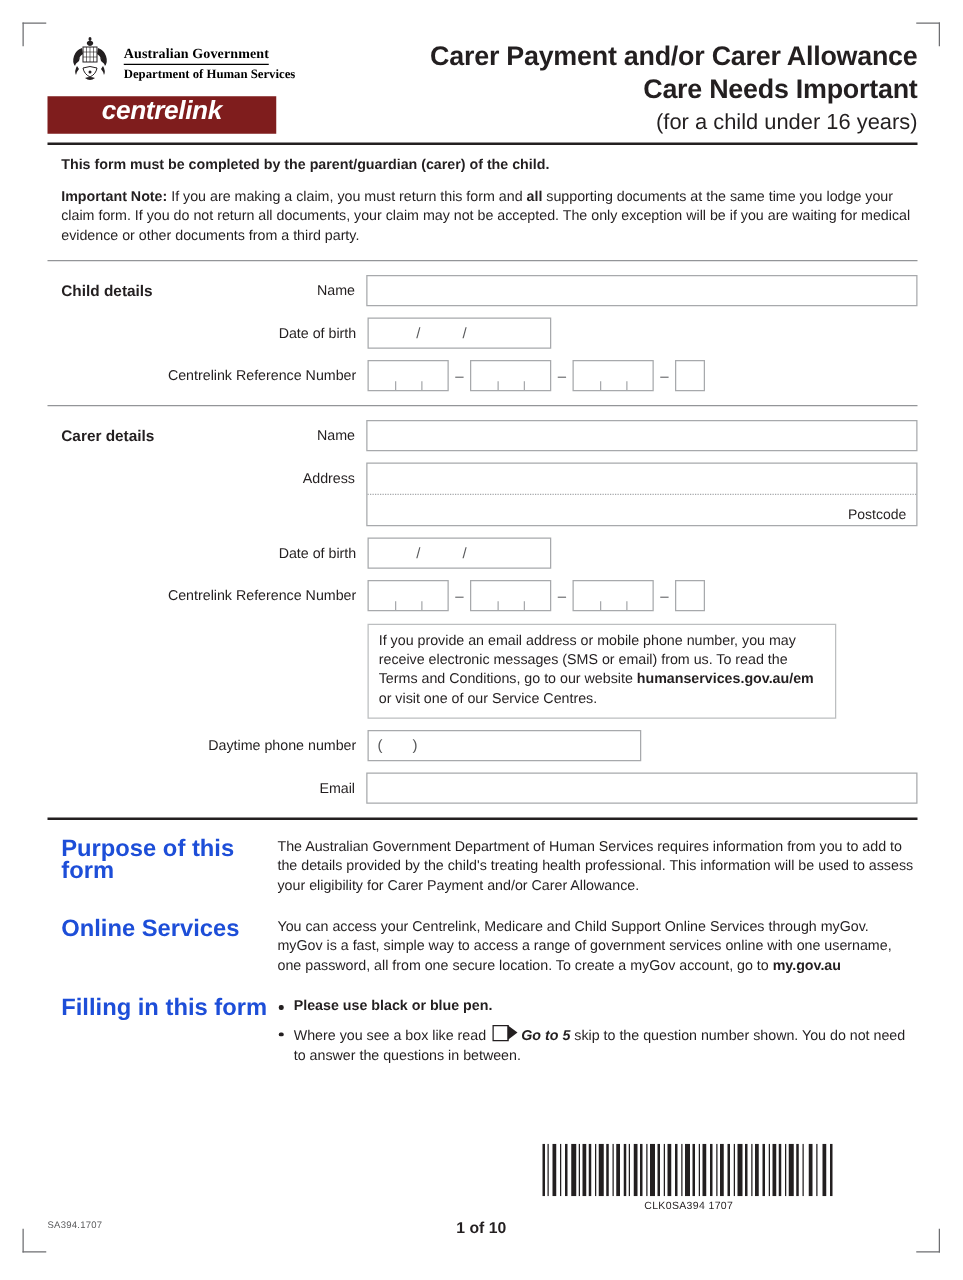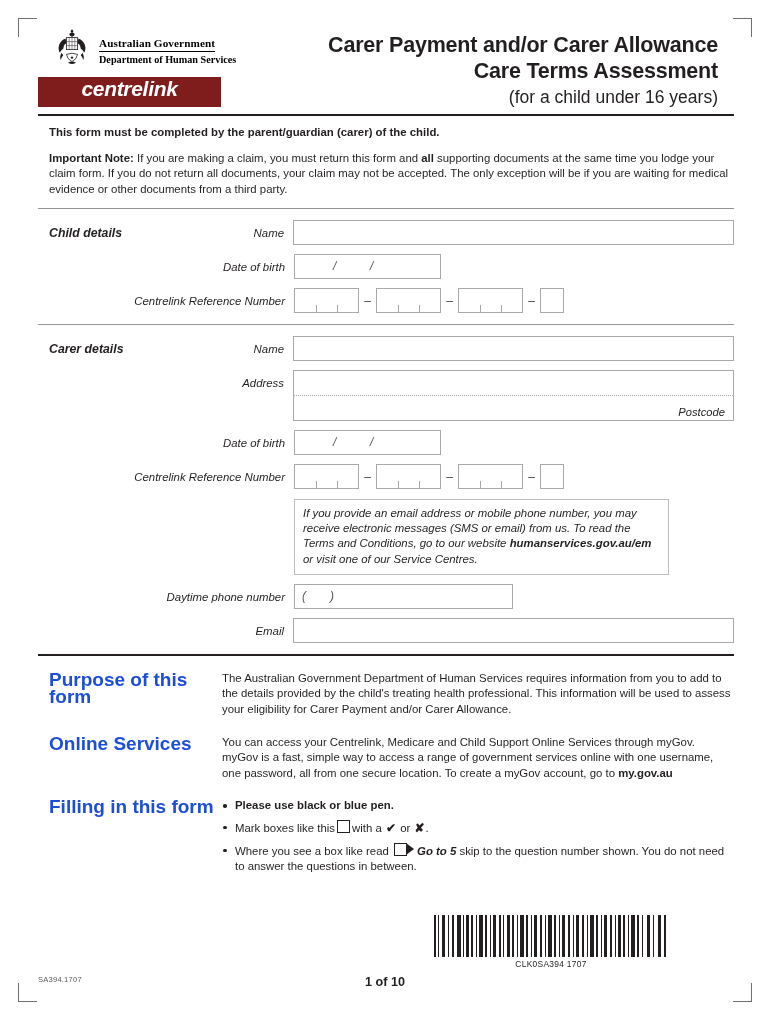--- a/index.html
+++ b/index.html
@@ -94,21 +94,21 @@
     color: #ffffff;
     font-style: italic;
     font-weight: bold;
     font-size: 21px;
     letter-spacing: -0.3px;
     font-family: "Liberation Sans", sans-serif;
   }
 
   .title-block {
     position: absolute;
-    right: 16px;
+    right: 0;
     top: 4px;
     text-align: right;
     width: 470px;
   }
   .title-l1, .title-l2 {
     font-weight: bold;
     font-size: 21.5px;
     line-height: 26px;
     letter-spacing: -0.2px;
     color: #231f20;
@@ -141,21 +141,20 @@
   }
   .intro p.lead {
     font-weight: bold;
     margin-bottom: 10px;
   }
   b, strong { font-weight: bold; }
 
   
   .section {
     padding: 11px 0 11px 11px;
-    font-style: italic;
   }
   .section-title {
     font-weight: bold;
     font-size: 12.3px;
     color: #231f20;
   }
   .row {
     display: flex;
     align-items: flex-start;
     margin-top: 9px;
@@ -438,21 +437,21 @@
           <div class="gov-line2">Department of Human Services</div>
         </div>
       </div>
       <div class="centrelink-bar">
         <span>centrelink</span>
       </div>
     </div>
 
     <div class="title-block">
       <div class="title-l1">Carer Payment and/or Carer Allowance</div>
-      <div class="title-l2">Care Terms Assessment</div>
+      <div class="title-l2">Care Needs Important</div>
       <div class="title-l3">(for a child under 16 years)</div>
     </div>
   </div>
 
   <div class="rule-thick"></div>
 
   <div class="intro">
     <p class="lead">This form must be completed by the parent/guardian (carer) of the child.</p>
     <p><b>Important Note:</b><span> If you are making a claim, you must return this form and </span><b>all</b><span> supporting documents at the same time you lodge your claim form. If you do not return all documents, your claim may not be accepted. The only exception will be if you are waiting for medical evidence or other documents from a third party.</span></p>
   </div>
@@ -609,21 +608,20 @@
     <div class="info-body">
       <p><span>You can access your Centrelink, Medicare and Child Support Online Services through myGov. myGov is a fast, simple way to access a range of government services online with one username, one password, all from one secure location. To create a myGov account, go to </span><b>my.gov.au</b></p>
     </div>
   </div>
 
   <div class="info-block">
     <div class="info-title">Filling in this form</div>
     <div class="info-body">
       <ul class="bullets">
         <li><b>Please use black or blue pen.</b></li>
-        <li><span>Mark boxes like this</span><span class="tickbox"></span><span>with a</span> <span class="glyph-check">✔</span> <span>or</span> <span class="glyph-cross">✘</span><span>.</span></li>
         <li><span>Where you see a box like read</span> <span class="gotobox"></span><span class="goto-label">Go to 5</span> <span>skip to the question number shown. You do not need to answer the questions in between.</span></li>
       </ul>
     </div>
   </div>
 
 </div>
 
 <div class="barcode-area">
   <svg class="barcode" viewBox="0 0 238 42" preserveAspectRatio="none">
     <g fill="#231f20">

